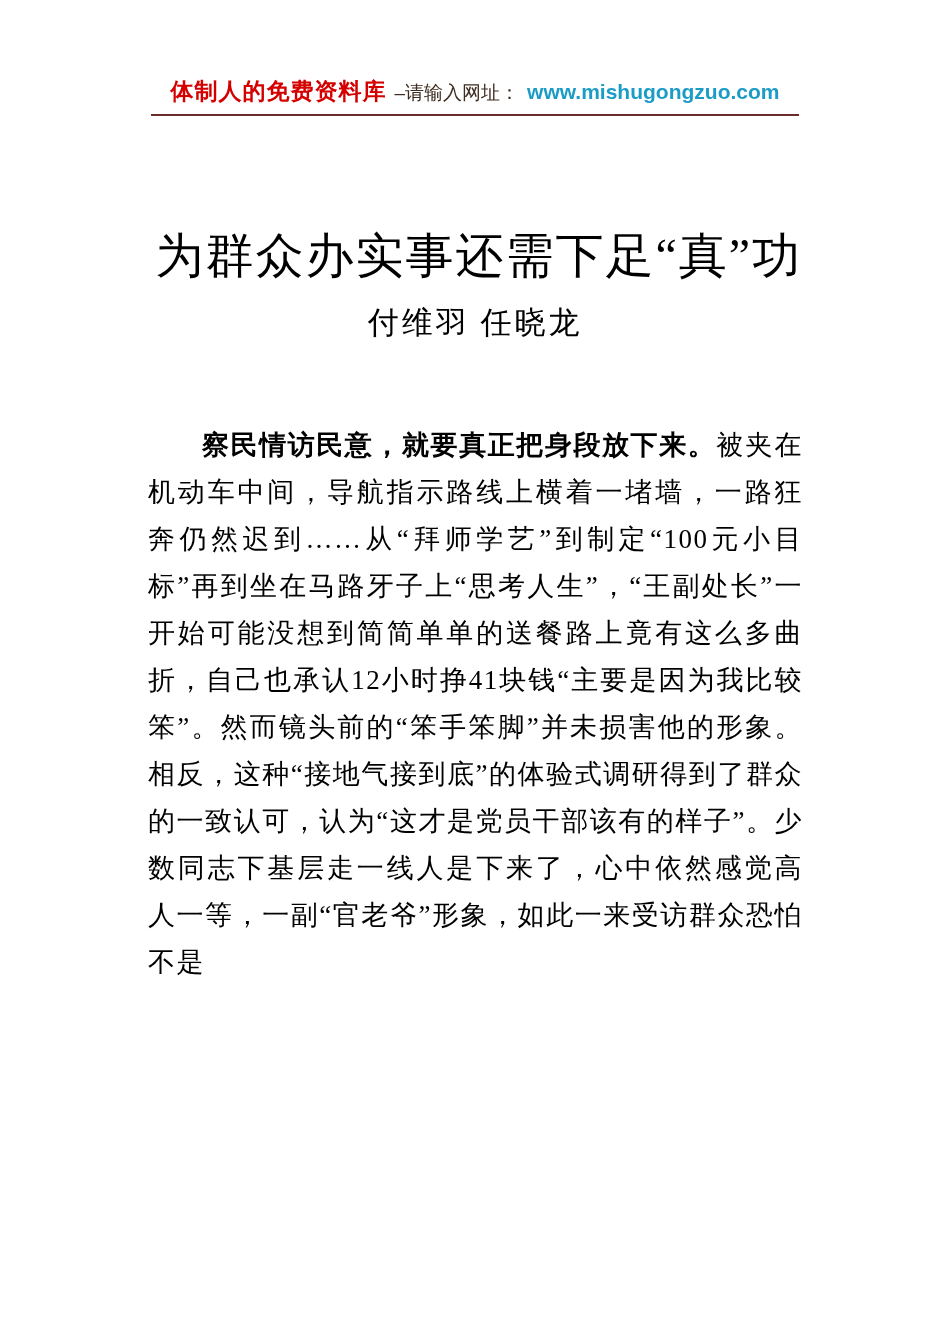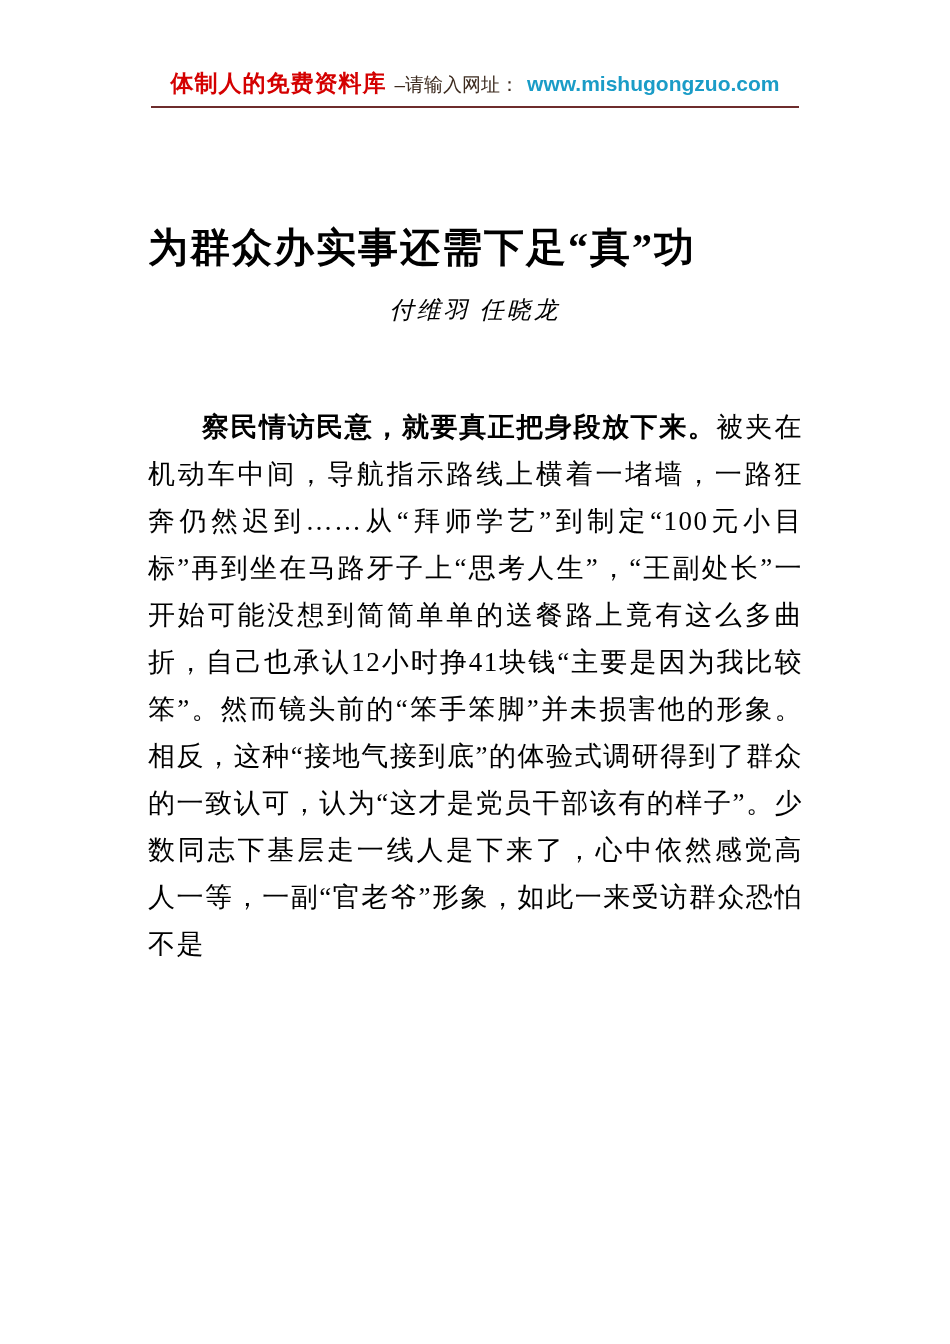--- a/index.html
+++ b/index.html
@@ -1,20 +1,20 @@
 <!DOCTYPE html>
 <html><head>
 <meta charset="utf-8">
 <style>
   * { box-sizing: border-box; }
   html, body { margin: 0; padding: 0; background: #ffffff; }
   .page {
     width: 950px;
     height: 1216px;
-    margin: 0 auto;
+    margin: 8px auto;
     background: #ffffff;
     position: relative;
     overflow: hidden;
     font-family: "Liberation Serif", "DejaVu Serif", serif;
     color: #000000;
   }
   
   .header {
     padding-top: 70px;
     text-align: center;
@@ -45,31 +45,30 @@
   }
   .header-rule {
     width: 648px;
     height: 0;
     margin: 7px auto 0 auto;
     border-bottom: 2px solid #6d2c2c;
   }
   
   .doc-title {
     margin: 116px 148px 0 148px;
-    text-align: left;
-    font-size: 40px;
-    font-weight: bold;
+    text-align: right;
+    font-size: 48px;
+    font-weight: normal;
     letter-spacing: 2px;
     line-height: 48px;
   }
   .doc-authors {
     margin-top: 22px;
     text-align: center;
-    font-size: 24px;
-    font-style: italic;
+    font-size: 31px;
     letter-spacing: 3px;
   }
   
   .doc-body {
     margin: 78px 147px 0 148px;
     font-size: 27px;
     line-height: 47px;
     text-align: justify;
     letter-spacing: 1.5px;
   }

